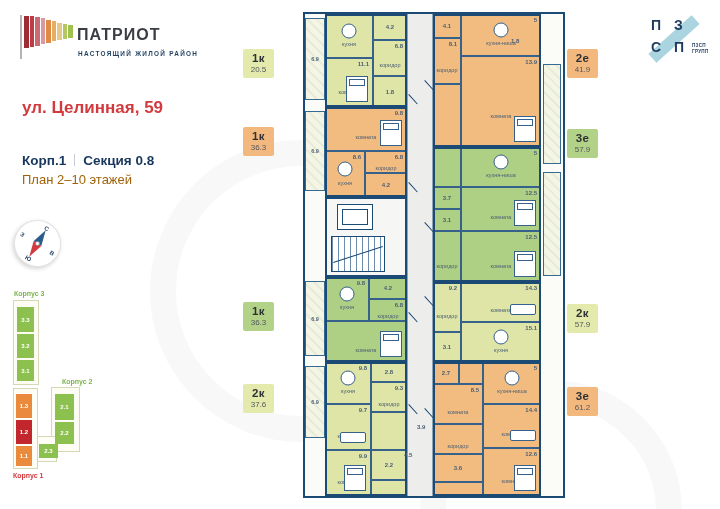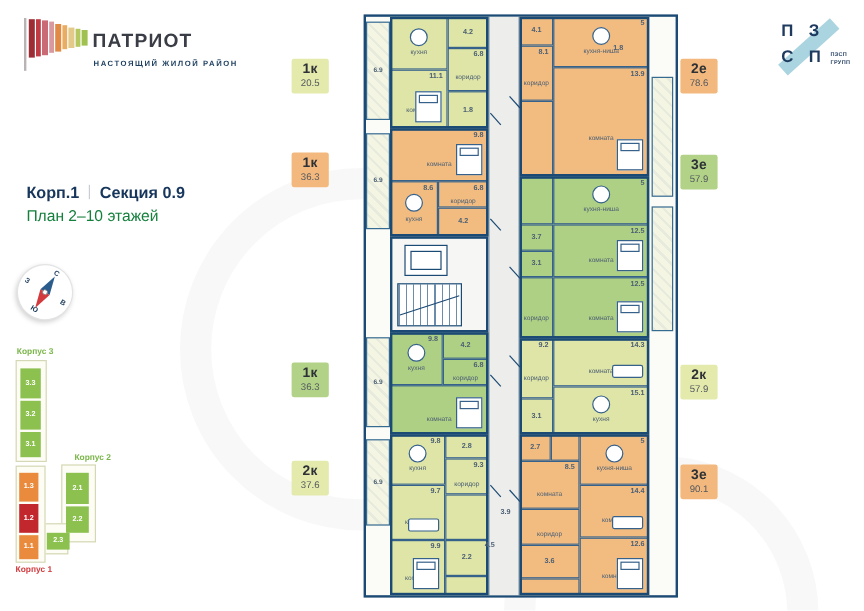--- a/index.html
+++ b/index.html
@@ -12,21 +12,21 @@
   
   #flag{position:absolute;left:20px;top:15px;width:56px;height:46px;}
   #fpole{position:absolute;left:0;top:0;width:2px;height:44px;background:#b9b3b3;}
   #fbars{position:absolute;left:4px;top:1px;display:flex;align-items:flex-start;}
   .fbar{display:block;width:4.5px;margin-right:1px;}
   #brand-name{position:absolute;left:77px;top:26px;font-size:16px;font-weight:bold;letter-spacing:1px;color:#3a3d45;}
   #brand-tagline{position:absolute;left:78px;top:50px;font-size:6.4px;letter-spacing:1.3px;color:#1d3e5f;font-weight:bold;}
   #address{position:absolute;left:22px;top:98px;font-size:17px;font-weight:bold;}
   #meta1{position:absolute;left:22px;top:153px;font-size:13.5px;font-weight:bold;color:#17365c;}
   #meta1 .divider{display:inline-block;width:1px;height:12px;background:#c9ced6;margin:0 8px;vertical-align:-1px;}
-  #meta2{position:absolute;left:22px;top:172px;font-size:13px;color:#15803d;}
+  #meta2{position:absolute;left:22px;top:172px;font-size:13px;color:#a16207;}
 
   
   #compass{position:absolute;left:14px;top:220px;width:47px;height:47px;}
   #compass .dial{position:absolute;inset:0;border-radius:50%;background:#fff;border:1px solid #e3e3e3;
                  box-shadow:0 2px 4px rgba(0,0,0,.18);transform:rotate(32deg);}
   #compass .cl{position:absolute;font-size:6px;font-weight:bold;color:#1d3e5f;}
   #compass .cn{top:2px;left:50%;transform:translateX(-50%) rotate(-0deg);}
   #compass .ce{right:3px;top:50%;transform:translateY(-50%);}
   #compass .cs{bottom:2px;left:50%;transform:translateX(-50%);}
   #compass .cw{left:3px;top:50%;transform:translateY(-50%);}
@@ -94,23 +94,24 @@
         <div class="fbar" style="height: 23px; margin-top: 4px; background: rgb(224, 138, 69);"></div>
         <div class="fbar" style="height: 20px; margin-top: 5px; background: rgb(232, 173, 98);"></div>
         <div class="fbar" style="height: 17px; margin-top: 7px; background: rgb(227, 201, 138);"></div>
         <div class="fbar" style="height: 15px; margin-top: 8px; background: rgb(181, 200, 96);"></div>
         <div class="fbar" style="height: 13px; margin-top: 9px; background: rgb(159, 193, 79);"></div>
       </div>
   </div>
   <div id="brand-name">ПАТРИОТ</div>
   <div id="brand-tagline">НАСТОЯЩИЙ ЖИЛОЙ РАЙОН</div>
 
+  <div id="address" style="color:#d23a3e;">ул. Целинная, 59</div>
 
   <div id="meta1">
-    <span>Корп.1</span><span class="divider"></span><span>Секция 0.9</span>
+    <span>Корп.1</span><span class="divider"></span><span>Секция 0.8</span>
   </div>
   <div id="meta2">План 2–10 этажей</div>
 
   <div id="compass">
     <div class="dial">
       <span class="cl cn">С</span>
       <span class="cl ce">В</span>
       <span class="cl cs">Ю</span>
       <span class="cl cw">З</span>
     </div>
@@ -152,33 +153,33 @@
       <div class="badge" style="left: 243px; top: 302px; background: rgb(178, 210, 135);">
         <b>1к</b>
         <span>36.3</span>
       </div>
       <div class="badge" style="left: 243px; top: 384px; background: rgb(228, 233, 172);">
         <b>2к</b>
         <span>37.6</span>
       </div>
       <div class="badge" style="left: 567px; top: 49px; background: rgb(243, 184, 125);">
         <b>2е</b>
-        <span>78.6</span>
+        <span>41.9</span>
       </div>
       <div class="badge" style="left: 567px; top: 129px; background: rgb(178, 210, 135);">
         <b>3е</b>
         <span>57.9</span>
       </div>
       <div class="badge" style="left: 567px; top: 304px; background: rgb(228, 233, 172);">
         <b>2к</b>
         <span>57.9</span>
       </div>
       <div class="badge" style="left: 567px; top: 387px; background: rgb(243, 184, 125);">
         <b>3е</b>
-        <span>90.1</span>
+        <span>61.2</span>
       </div>
     </div>
 
   <div id="plan" style="left: 303px; top: 12px; width: 258px; height: 482px; border-color: rgb(27, 74, 116);">
       <div class="corridor" style="left: 102px; top: 0px; width: 26px; height: 482px; background: rgb(237, 237, 235);"></div>
       <div style="left: 20px; top: 183px; width: 82px; height: 80px; background: rgb(246, 246, 244);"></div>
       <div class="room" style="left: 20px; top: 0px; width: 48px; height: 44px; background: rgb(223, 229, 166);">
         <span class="lbl">кухня</span>
         <div class="furn table"></div>
       </div>

